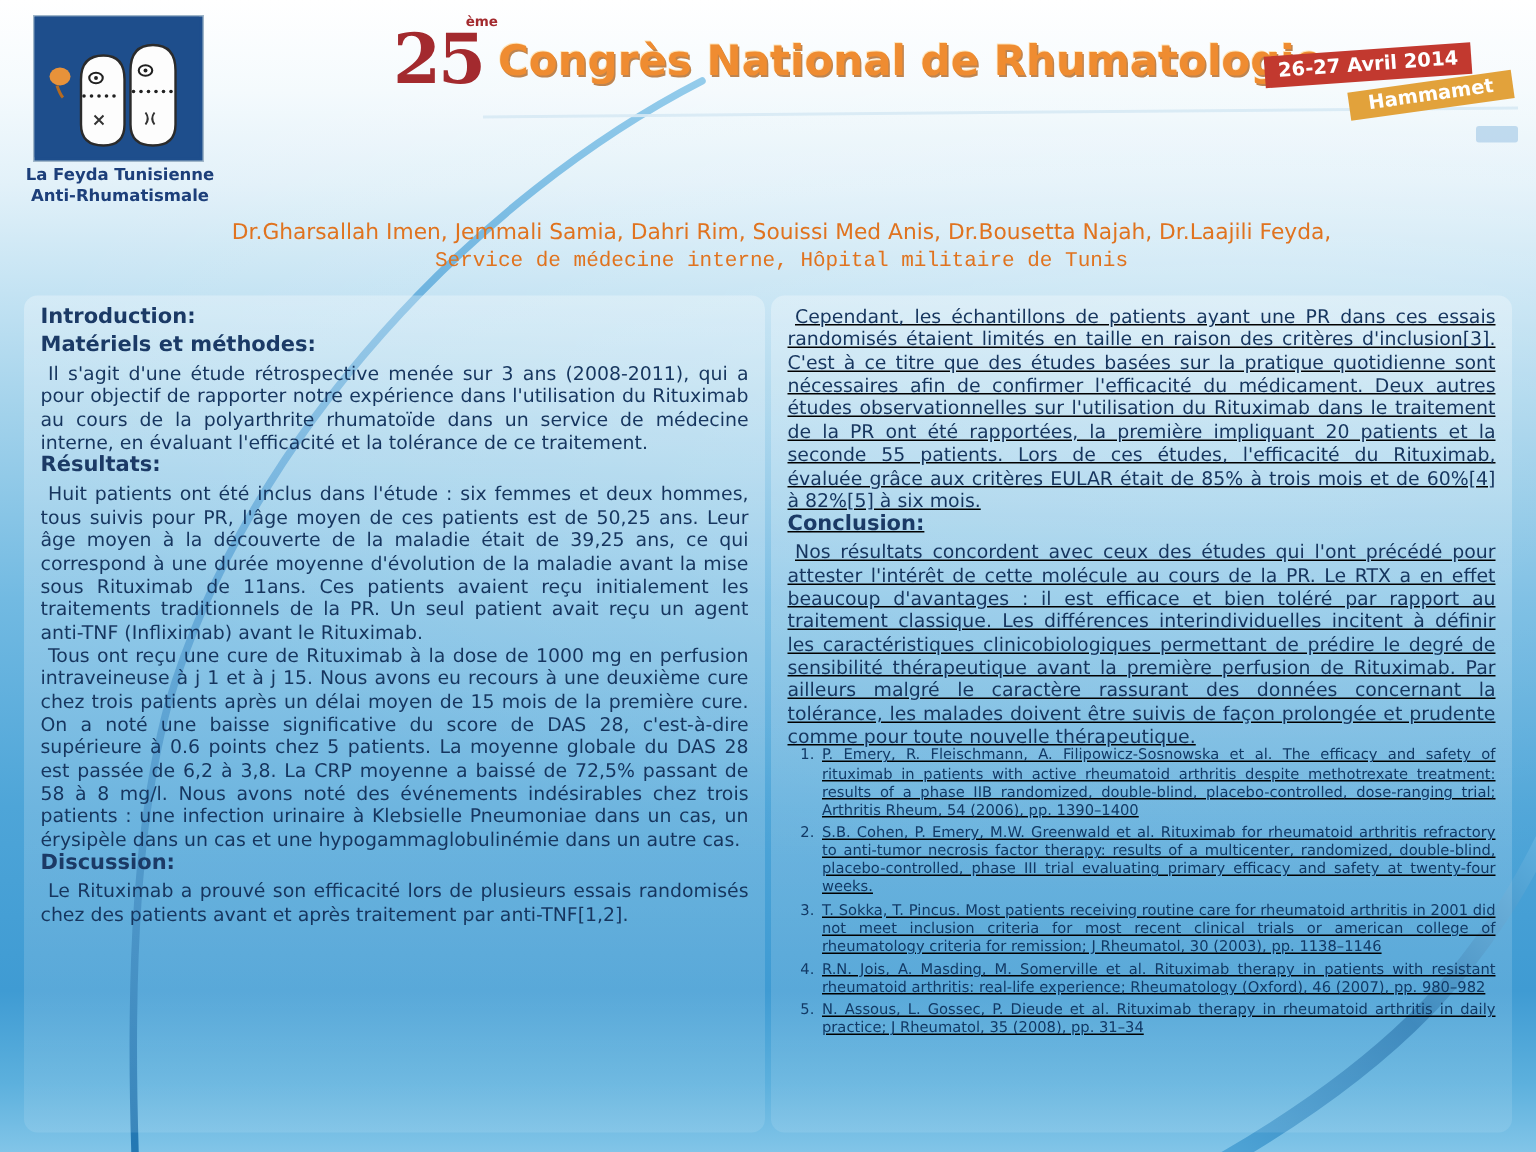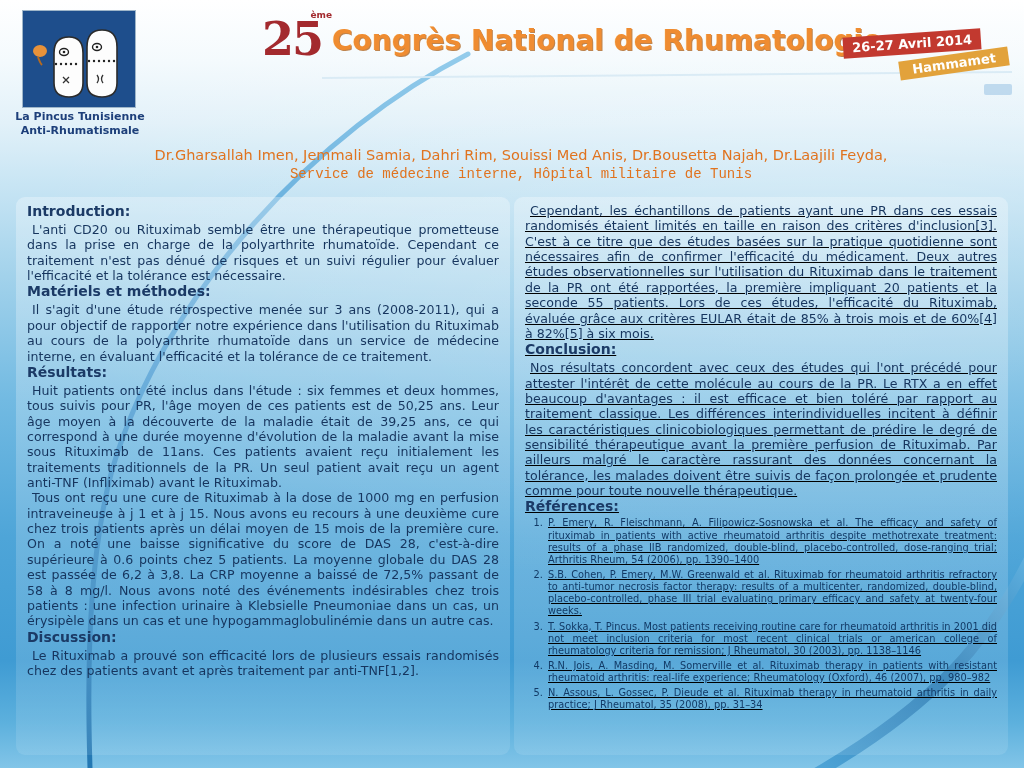--- a/index.html
+++ b/index.html
@@ -94,59 +94,57 @@
           <circle cx="76" cy="50" r="1.2"></circle>
         <circle cx="81" cy="50" r="1.2"></circle>
           <circle cx="86" cy="50" r="1.2"></circle>
           <circle cx="91" cy="50" r="1.2"></circle>
       </g>
       <path d="M40 66 l6 6 M46 66 l-6 6" stroke="#333" stroke-width="1.3"></path>
       <path d="M74 64 q3 4 0 8 M80 64 q-3 4 0 8" stroke="#333" stroke-width="1.3" fill="none"></path>
     </svg>
   </div>
   <div class="logo-caption">
-    <div>La Pincus Tunisienne</div>
+    <div>La Feyda Tunisienne</div>
     <div>Anti-Rhumatismale</div>
   </div>
 
   <div class="congress">
     <span class="congress-num"><span>25</span><span class="congress-sup">ème</span></span>
     <span class="congress-title">Congrès National de Rhumatologie</span>
   </div>
 
   <div class="badge badge-date">26-27 Avril 2014</div>
   <div class="badge badge-loc">Hammamet</div>
 
   <div class="authors">
     <div>Dr.Gharsallah Imen, Jemmali Samia, Dahri Rim, Souissi Med Anis, Dr.Bousetta Najah, Dr.Laajili Feyda,</div>
     <div class="affiliation">Service de médecine interne, Hôpital militaire de Tunis</div>
   </div>
 
   <div class="col col-left">
     <h2>Introduction:</h2>
-    <p>L'anti CD20 ou Rituximab semble être une thérapeutique prometteuse dans la prise en charge de la polyarthrite rhumatoïde. Cependant ce traitement n'est pas dénué de risques et un suivi régulier pour évaluer l'efficacité et la tolérance est nécessaire.</p>
 
     <h2 class="gap-a">Matériels et méthodes:</h2>
     <p>Il s'agit d'une étude rétrospective menée sur 3 ans (2008-2011), qui a pour objectif de rapporter notre expérience dans l'utilisation du Rituximab au cours de la polyarthrite rhumatoïde dans un service de médecine interne, en évaluant l'efficacité et la tolérance de ce traitement.</p>
 
     <h2 class="gap-b">Résultats:</h2>
     <p>Huit patients ont été inclus dans l'étude : six femmes et deux hommes, tous suivis pour PR, l'âge moyen de ces patients est de 50,25 ans. Leur âge moyen à la découverte de la maladie était de 39,25 ans, ce qui correspond à une durée moyenne d'évolution de la maladie avant la mise sous Rituximab de 11ans. Ces patients avaient reçu initialement les traitements traditionnels de la PR. Un seul patient avait reçu un agent anti-TNF (Infliximab) avant le Rituximab.</p>
     <p class="p-gap">Tous ont reçu une cure de Rituximab à la dose de 1000 mg en perfusion intraveineuse à j 1 et à j 15. Nous avons eu recours à une deuxième cure chez trois patients après un délai moyen de 15 mois de la première cure. On a noté une baisse significative du score de DAS 28, c'est-à-dire supérieure à 0.6 points chez 5 patients. La moyenne globale du DAS 28 est passée de 6,2 à 3,8. La CRP moyenne a baissé de 72,5% passant de 58 à 8 mg/l. Nous avons noté des événements indésirables chez trois patients : une infection urinaire à Klebsielle Pneumoniae dans un cas, un érysipèle dans un cas et une hypogammaglobulinémie dans un autre cas.</p>
 
     <h2 class="gap-c">Discussion:</h2>
     <p>Le Rituximab a prouvé son efficacité lors de plusieurs essais randomisés chez des patients avant et après traitement par anti-TNF[1,2].</p>
   </div>
 
   <div class="col col-right">
     <p>Cependant, les échantillons de patients ayant une PR dans ces essais randomisés étaient limités en taille en raison des critères d'inclusion[3]. C'est à ce titre que des études basées sur la pratique quotidienne sont nécessaires afin de confirmer l'efficacité du médicament. Deux autres études observationnelles sur l'utilisation du Rituximab dans le traitement de la PR ont été rapportées, la première impliquant 20 patients et la seconde 55 patients. Lors de ces études, l'efficacité du Rituximab, évaluée grâce aux critères EULAR était de 85% à trois mois et de 60%[4] à 82%[5] à six mois.</p>
 
     <h2 class="gap-d">Conclusion:</h2>
     <p>Nos résultats concordent avec ceux des études qui l'ont précédé pour attester l'intérêt de cette molécule au cours de la PR. Le RTX a en effet beaucoup d'avantages : il est efficace et bien toléré par rapport au traitement classique. Les différences interindividuelles incitent à définir les caractéristiques clinicobiologiques permettant de prédire le degré de sensibilité thérapeutique avant la première perfusion de Rituximab. Par ailleurs malgré le caractère rassurant des données concernant la tolérance, les malades doivent être suivis de façon prolongée et prudente comme pour toute nouvelle thérapeutique.</p>
 
-    <h2 class="gap-e">Références:</h2>
     <ol class="refs">
       <li>P. Emery, R. Fleischmann, A. Filipowicz-Sosnowska et al. The efficacy and safety of rituximab in patients with active rheumatoid arthritis despite methotrexate treatment: results of a phase IIB randomized, double-blind, placebo-controlled, dose-ranging trial; Arthritis Rheum, 54 (2006), pp. 1390–1400</li>
       <li>S.B. Cohen, P. Emery, M.W. Greenwald et al. Rituximab for rheumatoid arthritis refractory to anti-tumor necrosis factor therapy: results of a multicenter, randomized, double-blind, placebo-controlled, phase III trial evaluating primary efficacy and safety at twenty-four weeks.</li>
       <li>T. Sokka, T. Pincus. Most patients receiving routine care for rheumatoid arthritis in 2001 did not meet inclusion criteria for most recent clinical trials or american college of rheumatology criteria for remission; J Rheumatol, 30 (2003), pp. 1138–1146</li>
       <li>R.N. Jois, A. Masding, M. Somerville et al. Rituximab therapy in patients with resistant rheumatoid arthritis: real-life experience; Rheumatology (Oxford), 46 (2007), pp. 980–982</li>
       <li>N. Assous, L. Gossec, P. Dieude et al. Rituximab therapy in rheumatoid arthritis in daily practice; J Rheumatol, 35 (2008), pp. 31–34</li>
     </ol>
   </div>
 
 </div>

